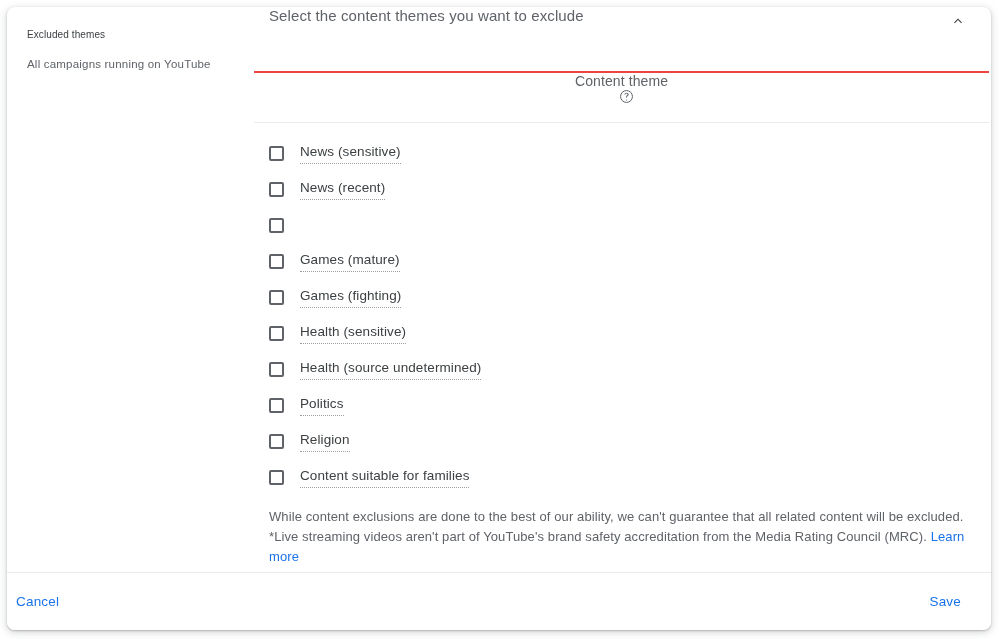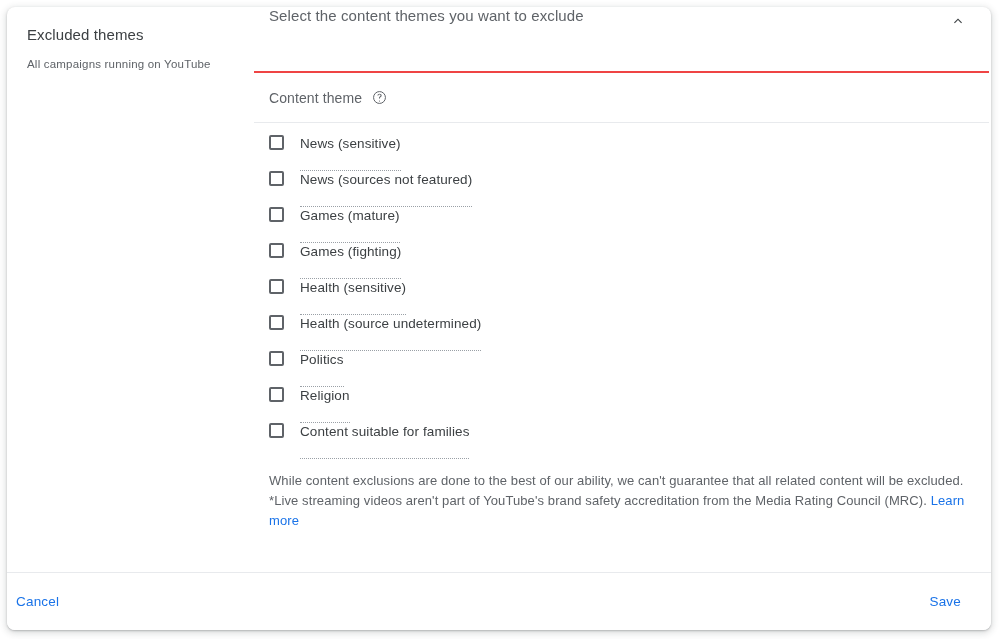--- a/index.html
+++ b/index.html
@@ -41,21 +41,21 @@
   .rail {
     position: absolute;
     left: 0;
     top: 0;
     width: 247px;
     bottom: 0;
     padding: 18px 20px 0 20px;
     box-sizing: border-box;
   }
   .rail-title {
-    font-size: 15px;
+    font-size: 10px;
     color: #3c4043;
     line-height: 20px;
     letter-spacing: .1px;
   }
   .rail-sub {
     margin-top: 11px;
     font-size: 11.5px;
     color: #5f6368;
     line-height: 16px;
     letter-spacing: .2px;
@@ -95,20 +95,21 @@
   }
   .collapse-btn svg { display: block; }
 
   .section-head {
     height: 49px;
     display: flex;
     align-items: center;
     padding: 0 15px;
     border-bottom: 1px solid #e8eaed;
     margin-right: 2px;
+    flex-direction: column;
   }
   .section-head-label {
     font-size: 14px;
     color: #5f6368;
     letter-spacing: .1px;
   }
   .help-icon {
     margin-left: 10px;
     width: 15px;
     height: 15px;
@@ -119,20 +120,21 @@
   }
   .help-icon svg { display: block; }
 
   
   .theme-list {
     padding: 12px 15px 0 15px;
   }
   .theme-row {
     height: 36px;
     display: flex;
+    align-items: center;
     cursor: pointer;
   }
   .cbox {
     width: 15px;
     height: 15px;
     border: 2px solid #5f6368;
     border-radius: 2px;
     box-sizing: border-box;
     background: #fff;
     flex: 0 0 auto;
@@ -228,21 +230,24 @@
         </span>
       </div>
 
       <div class="theme-list">
         <div class="theme-row">
           <span class="cbox"></span>
           <span class="theme-label">News (sensitive)</span>
         </div>
         <div class="theme-row">
           <span class="cbox"></span>
-          <span class="theme-label">News (sources not featured)</span>
+          <span class="theme-label">News (recent)</span>
+        </div>
+        <div class="theme-row">
+          <span class="cbox"></span>
         </div>
         <div class="theme-row">
           <span class="cbox"></span>
           <span class="theme-label">Games (mature)</span>
         </div>
         <div class="theme-row">
           <span class="cbox"></span>
           <span class="theme-label">Games (fighting)</span>
         </div>
         <div class="theme-row">

